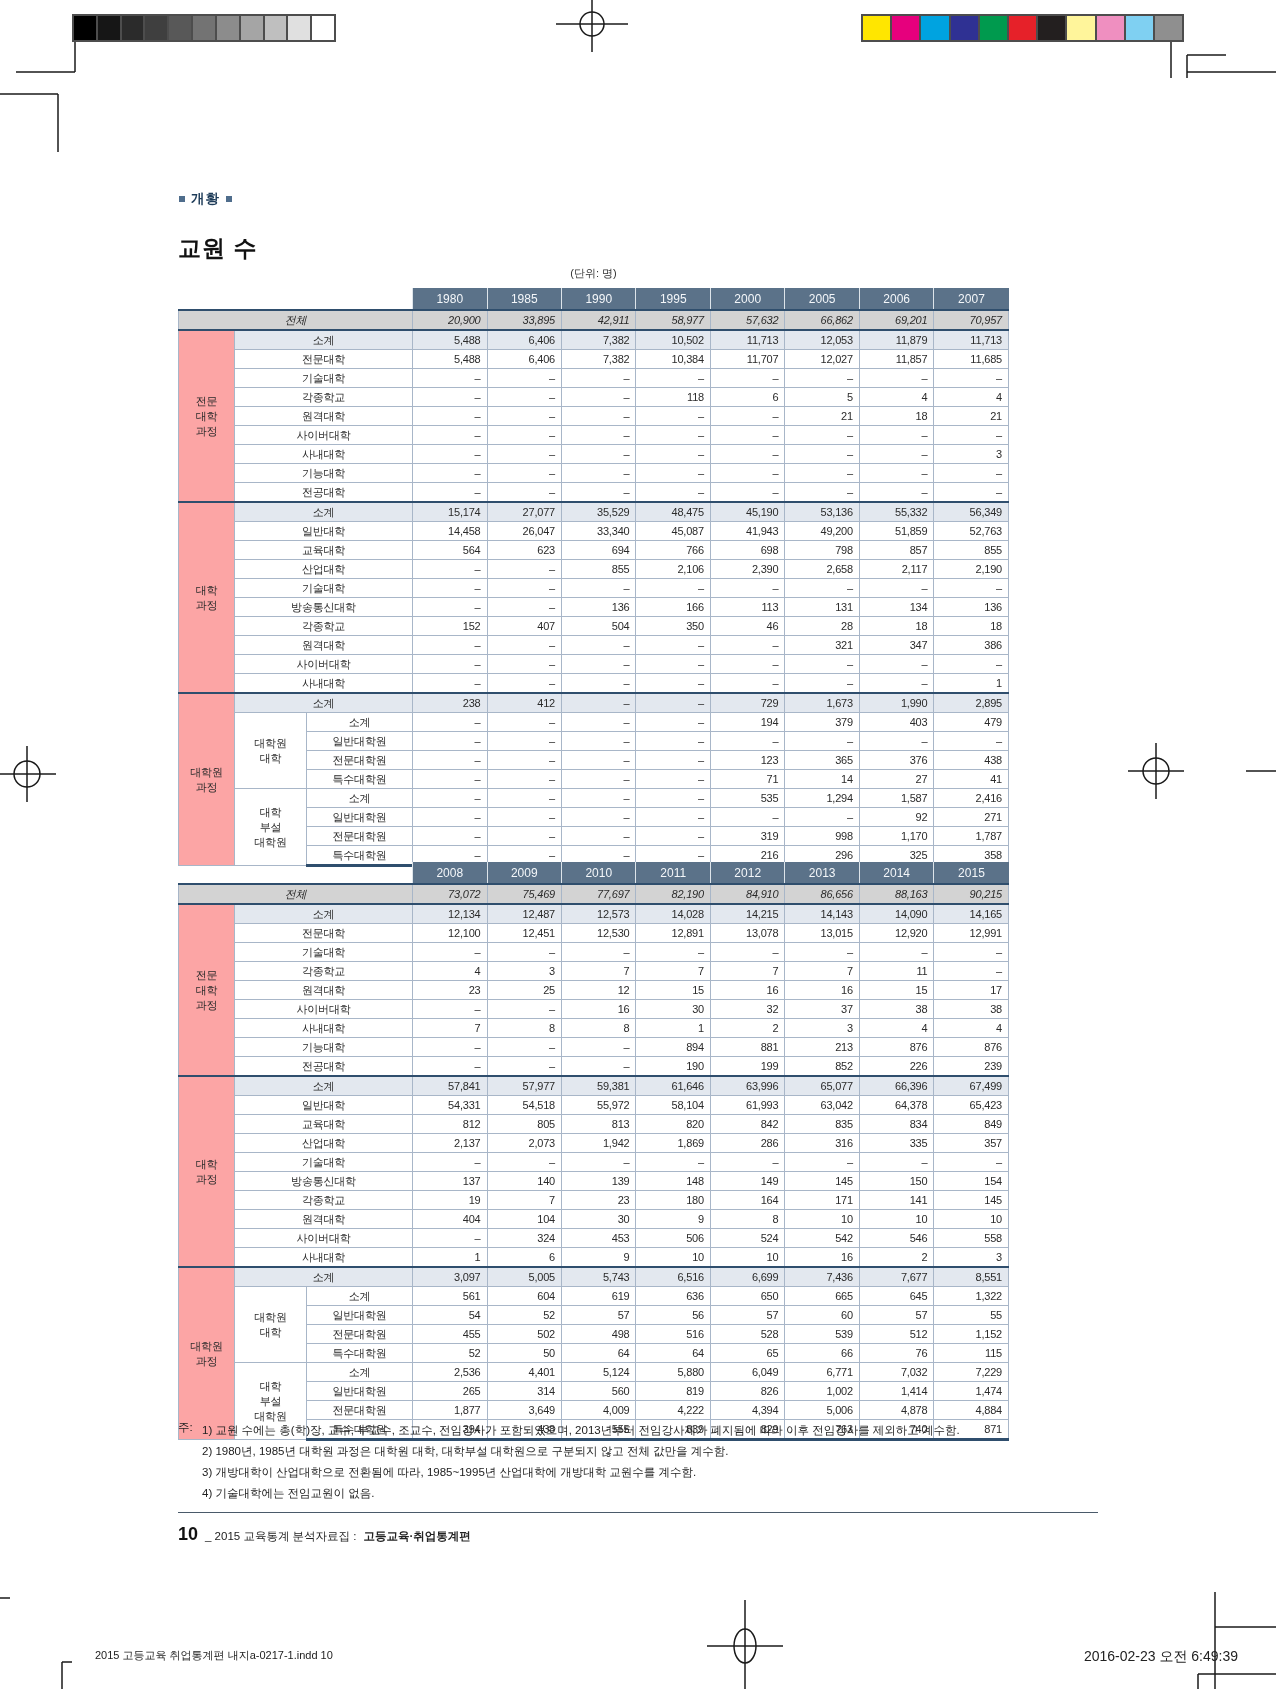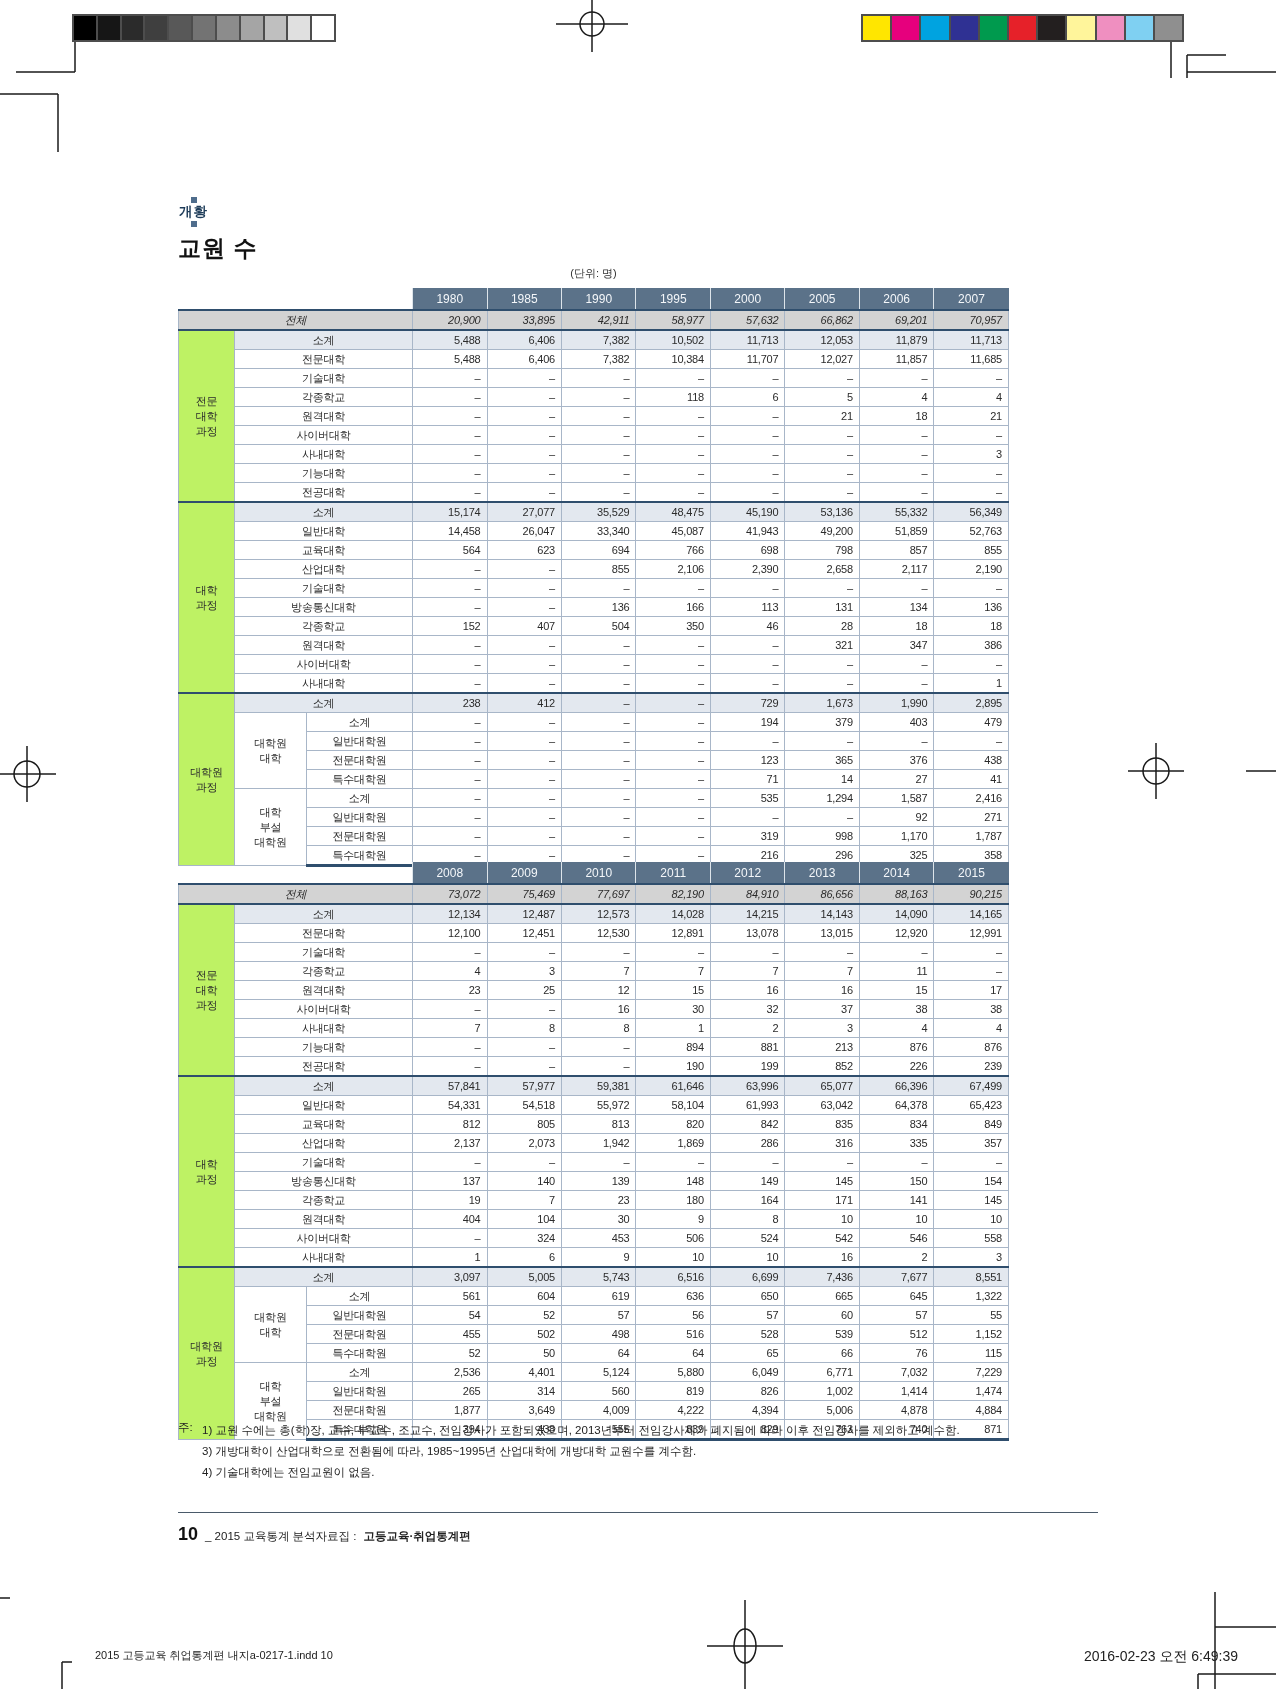--- a/index.html
+++ b/index.html
@@ -10,41 +10,41 @@
   }
   
   .cal-bar{position:absolute;top:14px;height:28px;display:flex;border:2px solid #4d4d4d;box-sizing:border-box;}
   #gray-bar{left:72px;width:264px;}
   #color-bar{left:861px;width:323px;}
   .swatch{flex:1;border-left:2px solid #4d4d4d;}
   .swatch:first-child{border-left:none;}
   
   #marks{position:absolute;left:0;top:0;z-index:0;}
   
-  .section-header{position:absolute;left:179px;top:197px;display:flex;align-items:center;flex-direction:column;}
+  .section-header{position:absolute;left:179px;top:190px;display:flex;align-items:center;gap:6px;}
   .section-header .sq{width:6px;height:6px;background:#4f6d8c;display:inline-block;}
   .section-header .txt{font-size:13.5px;font-weight:bold;color:#1e3c59;letter-spacing:1px;}
   .page-title{position:absolute;left:178px;top:233px;font-size:23px;font-weight:bold;color:#111;letter-spacing:1px;}
   .unit-label{position:absolute;left:178px;top:266px;width:831px;text-align:center;font-size:11px;color:#333;}
   
   .table-wrap{position:absolute;left:178px;width:831px;z-index:1;}
   #table-0{top:288px;}
   #table-1{top:862px;}
   table.data-table{border-collapse:collapse;table-layout:fixed;width:100%;
     font-size:11px;color:#2b2b2b;letter-spacing:-0.2px;}
   .data-table th,.data-table td{padding:0;height:18px;overflow:hidden;white-space:nowrap;}
   .data-table th.corner{background:transparent;border:none;}
   .data-table th.year{background:var(--header-bg,#5b7289);color:#f4f7fa;font-weight:normal;
     font-size:12px;height:21px;border-left:1px solid #dde4ea;text-align:center;letter-spacing:0;}
   .data-table td{border:1px solid var(--light-border,#a8b6c8);}
   .data-table td.val{text-align:right;padding-right:6px;}
   .data-table td.lbl{text-align:center;}
   .data-table td.glbl,.data-table td.slbl{white-space:pre-line;line-height:15px;background:#fff;}
   .data-table tr.hl td{background:var(--hl-bg,#e3e8ef);}
-  .data-table tr.hl td.glbl{background:#bef264;margin-top:48px;}
+  .data-table tr.hl td.glbl{background:#fca5a5;margin-top:48px;}
   .data-table tr.total td{background:var(--total-bg,#d3d3d3);
     border-top:2px solid var(--dark-border,#2f4e6d);border-bottom:2px solid var(--dark-border,#2f4e6d);font-style:italic;}
   .data-table tr.gstart td{border-top:2px solid var(--dark-border,#2f4e6d);}
   .data-table tbody tr:last-child td{border-bottom:3px solid var(--dark-border,#2f4e6d);}
   
   .footnotes{position:absolute;left:178px;top:1420px;width:860px;display:flex;font-size:11.5px;color:#222;z-index:1;}
   .footnotes .prefix{width:24px;flex:none;}
   .fn-line{line-height:21px;}
   
   .footer-rule{position:absolute;left:178px;top:1512px;width:920px;border-top:1.5px solid #4a5a6a;}
@@ -859,20 +859,21 @@
           <td class="val">871</td>
         </tr>
       </tbody>
     </table>
   </div>
 
 <div class="footnotes">
   <div class="prefix">주:</div>
   <div>
     <div class="fn-line">1) 교원 수에는 총(학)장, 교수, 부교수, 조교수, 전임강사가 포함되었으며, 2013년부터 전임강사제가 폐지됨에 따라 이후 전임강사를 제외하고 계수함.</div>
+    <div class="fn-line">2) 1980년, 1985년 대학원 과정은 대학원 대학, 대학부설 대학원으로 구분되지 않고 전체 값만을 계수함.</div>
     <div class="fn-line">3) 개방대학이 산업대학으로 전환됨에 따라, 1985~1995년 산업대학에 개방대학 교원수를 계수함.</div>
     <div class="fn-line">4) 기술대학에는 전임교원이 없음.</div>
   </div>
 </div>
 
 <div class="footer-rule"></div>
 <div class="page-footer">
   <span class="pnum">10</span>
   <span>_ 2015 교육통계 분석자료집 :</span>
   <span class="hl">고등교육·취업통계편</span>

